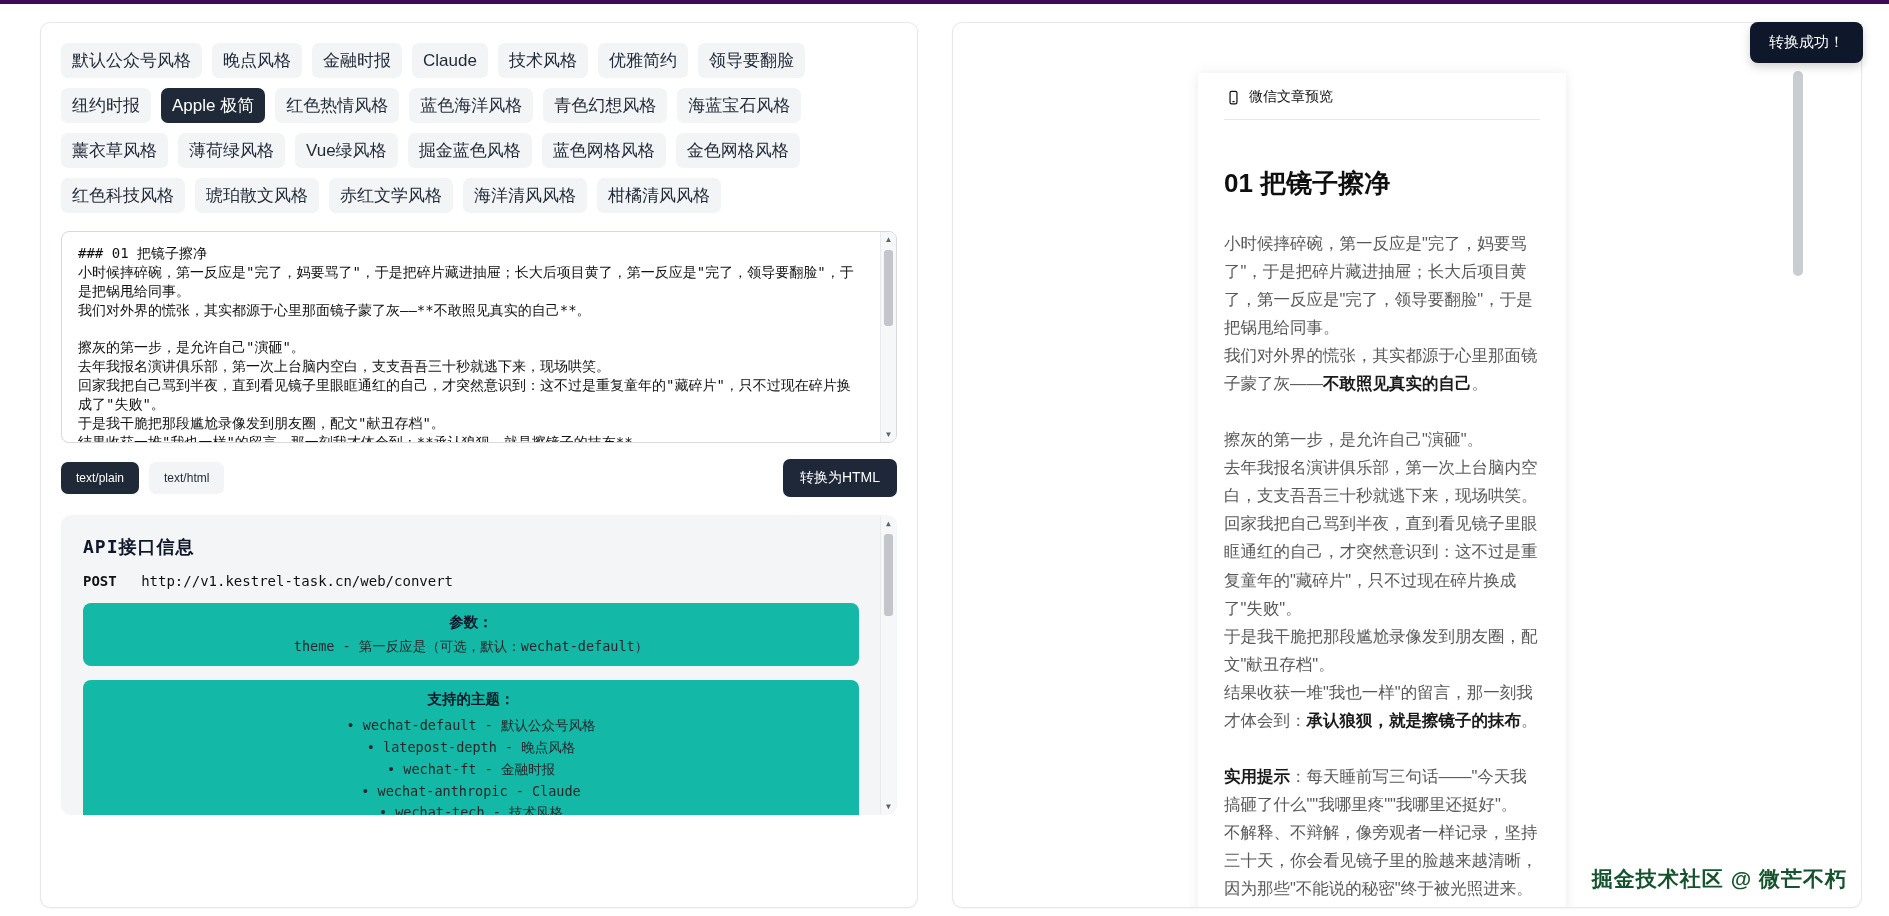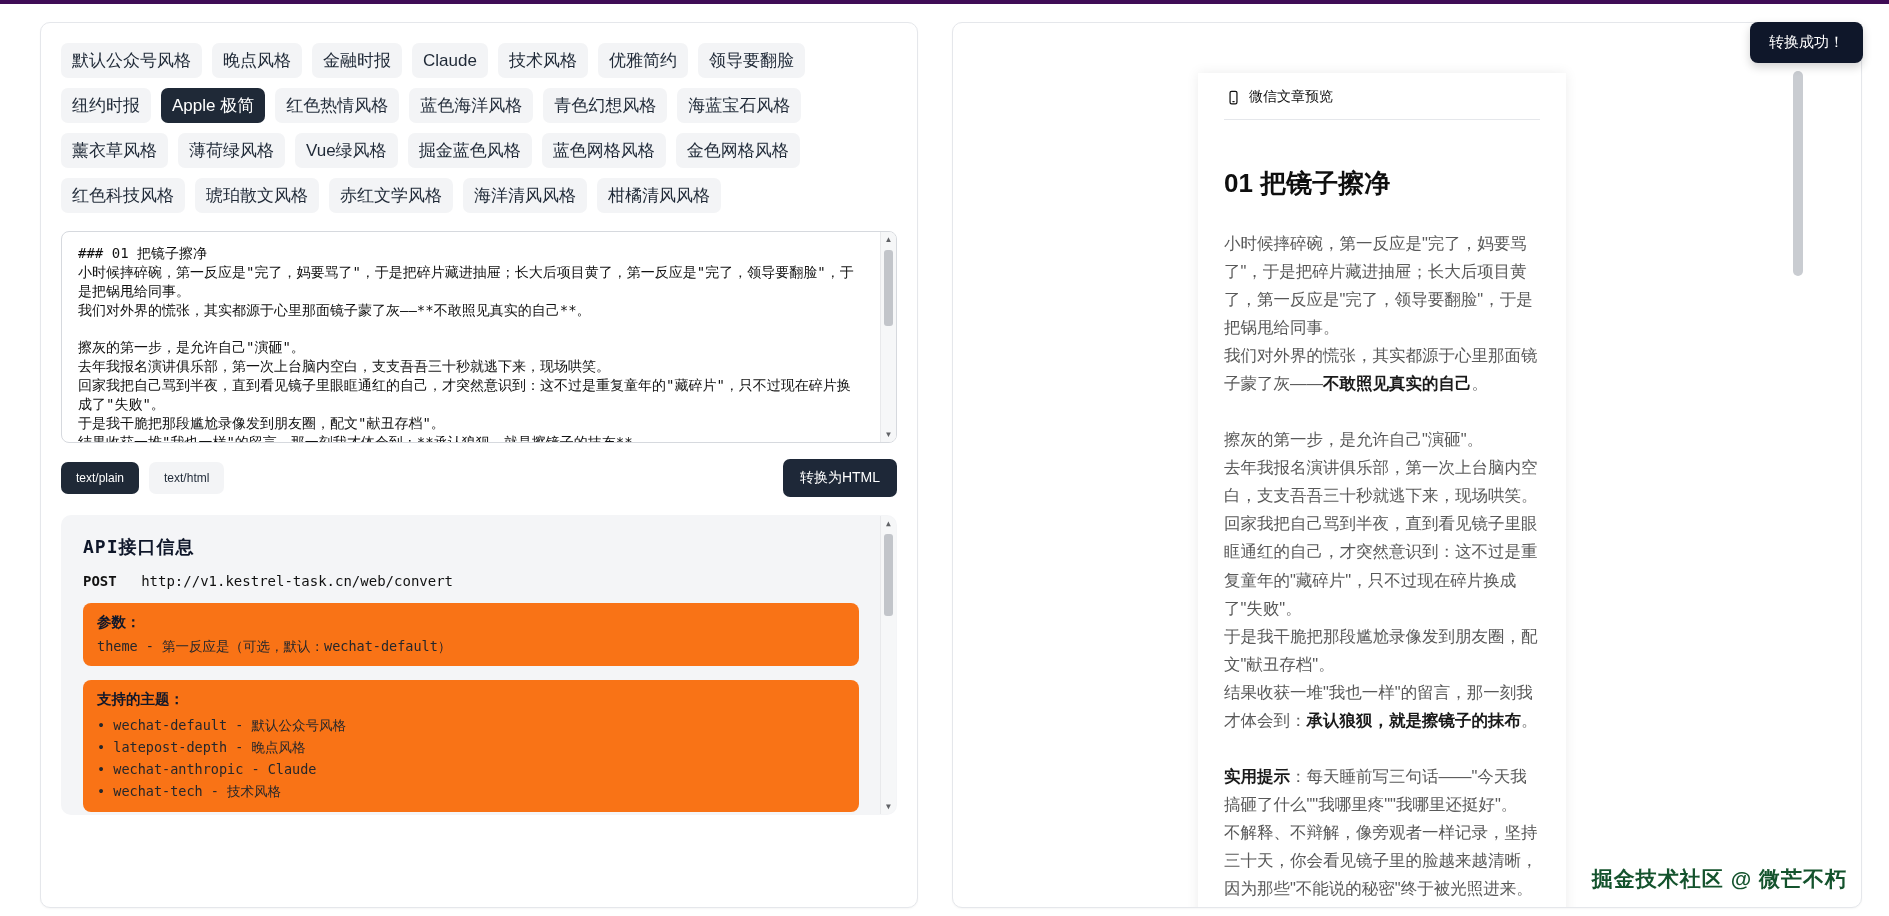--- a/index.html
+++ b/index.html
@@ -70,21 +70,21 @@
   
   .api {
     position: relative; background: #f4f5f7; border-radius: 10px; height: 300px;
     overflow: hidden; box-sizing: border-box; padding: 20px 38px 20px 22px;
     font-family: "DejaVu Sans Mono", monospace;
   }
   .api .fakebar { border-radius: 0 9px 9px 0; top: 1px; right: 1px; bottom: 1px; }
   .api-title { font-size: 18px; font-weight: bold; color: #0f172a; margin-bottom: 14px; letter-spacing: 1px; }
   .api-method-line { font-size: 14px; color: #111; margin-bottom: 14px; }
   .api-method { font-weight: bold; margin-right: 16px; }
-  .api-box { background: #f97316; border-radius: 8px; padding: 10px 14px; margin-bottom: 14px; }
+  .api-box { background: #14b8a6; border-radius: 8px; padding: 10px 14px; margin-bottom: 14px; text-align: center; }
   .api-box-title { font-weight: bold; font-size: 14.5px; color: #0f172a; margin-bottom: 6px; }
   .api-box-line { font-size: 13.5px; color: #26272b; }
   .api-li { font-size: 13.5px; color: #26272b; line-height: 1.62; }
 
   
   .phone {
     width: 368px; margin: 50px 0 0 245px; background: #fff;
     box-shadow: 0 0 12px rgba(0,0,0,.08);
     padding: 0 26px 30px; box-sizing: border-box; min-height: 860px;
   }
@@ -187,20 +187,21 @@
       </div>
       <div class="api-box">
         <div class="api-box-title">参数：</div>
         <div class="api-box-line">theme - 第一反应是（可选，默认：wechat-default）</div>
       </div>
       <div class="api-box">
         <div class="api-box-title">支持的主题：</div>
         <div>
             <div class="api-li">• wechat-default - 默认公众号风格</div>
             <div class="api-li">• latepost-depth - 晚点风格</div>
+            <div class="api-li">• wechat-ft - 金融时报</div>
             <div class="api-li">• wechat-anthropic - Claude</div>
             <div class="api-li">• wechat-tech - 技术风格</div>
           </div>
       </div>
       <div class="fakebar">
         <div class="sb-arrow">▲</div>
         <div class="sb-thumb sb-thumb-api"></div>
         <div class="sb-arrow sb-down">▼</div>
       </div>
     </div>

